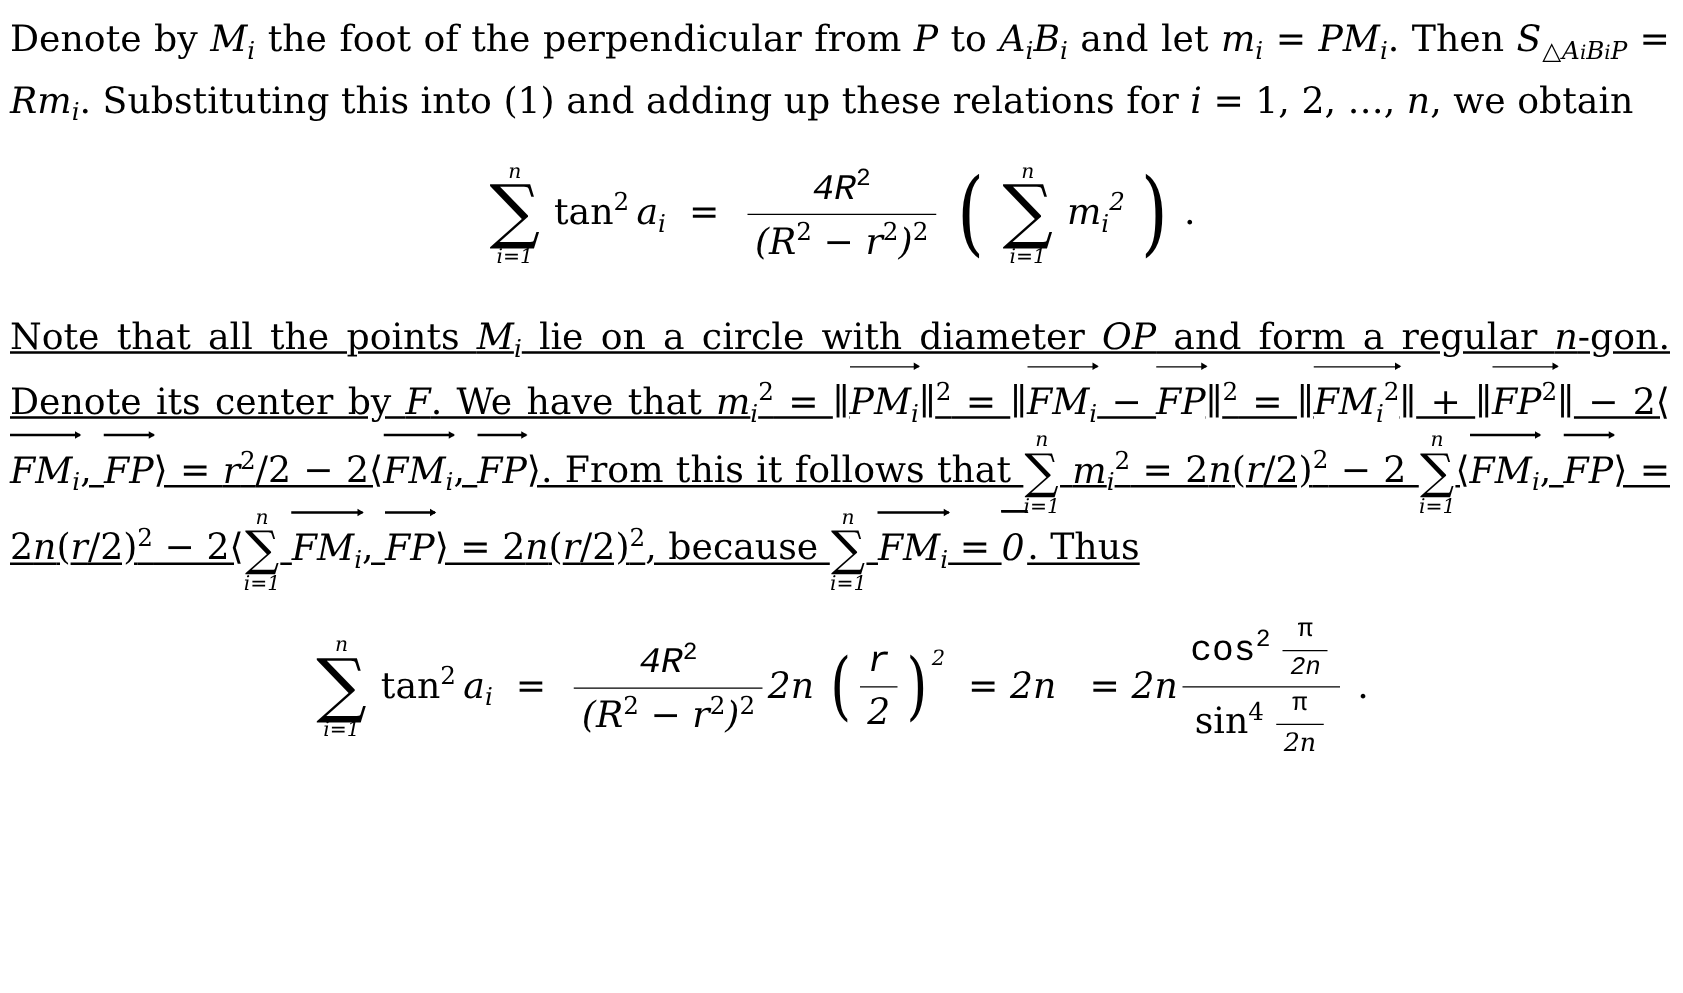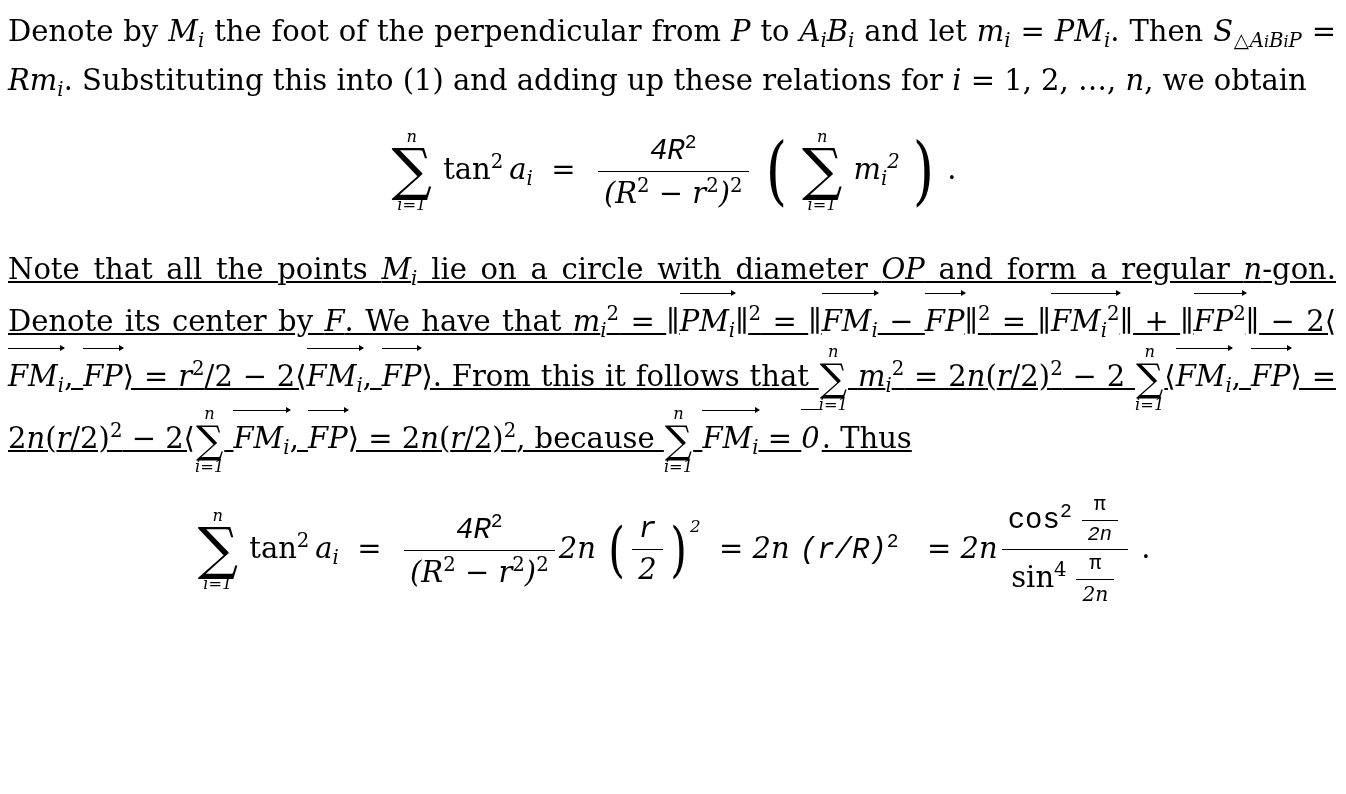--- a/index.html
+++ b/index.html
@@ -246,21 +246,20 @@
         <span class="lim bot">i=1</span>
       </span>
       <span class="math"><span class="up">tan</span><span class="supn">2</span> a<span class="sub">i</span></span>
       &nbsp;=&nbsp;
       <span class="frac">
         <span class="num">4R<span class="supn">2</span></span>
         <span class="den">(R<span class="supn">2</span> − r<span class="supn">2</span>)<span class="supn">2</span></span>
       </span><span class="math">2n</span>
       <span class="bigparen2">(</span><span class="frac"><span class="num">r</span><span class="den">2</span></span><span class="bigparen2">)</span><span class="supbig">2</span>
       &nbsp;=&nbsp;<span class="math">2n</span><span class="frac">
-        <span class="num">(r/R)<span class="supn">2</span></span>
       </span>
       &nbsp;=&nbsp;<span class="math">2n</span><span class="frac">
         <span class="num"><span class="up">cos</span><span class="supn">2</span> <span class="frac small"><span class="num norm">π</span><span class="den">2n</span></span></span>
         <span class="den"><span class="up">sin</span><span class="supn">4</span> <span class="frac small"><span class="num norm">π</span><span class="den">2n</span></span></span>
       </span>
       <span class="up">.</span>
     </span>
   </div>
 
 </div>

